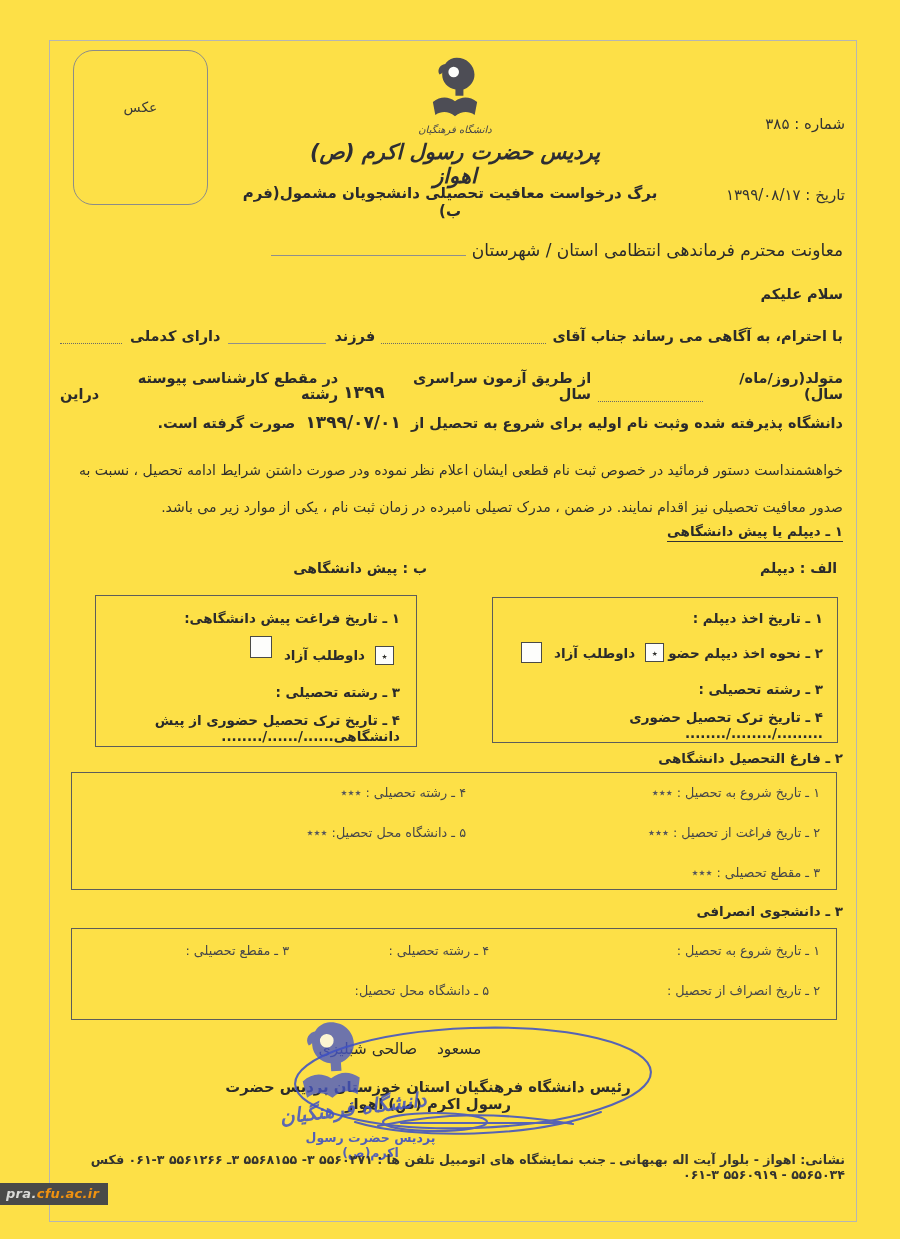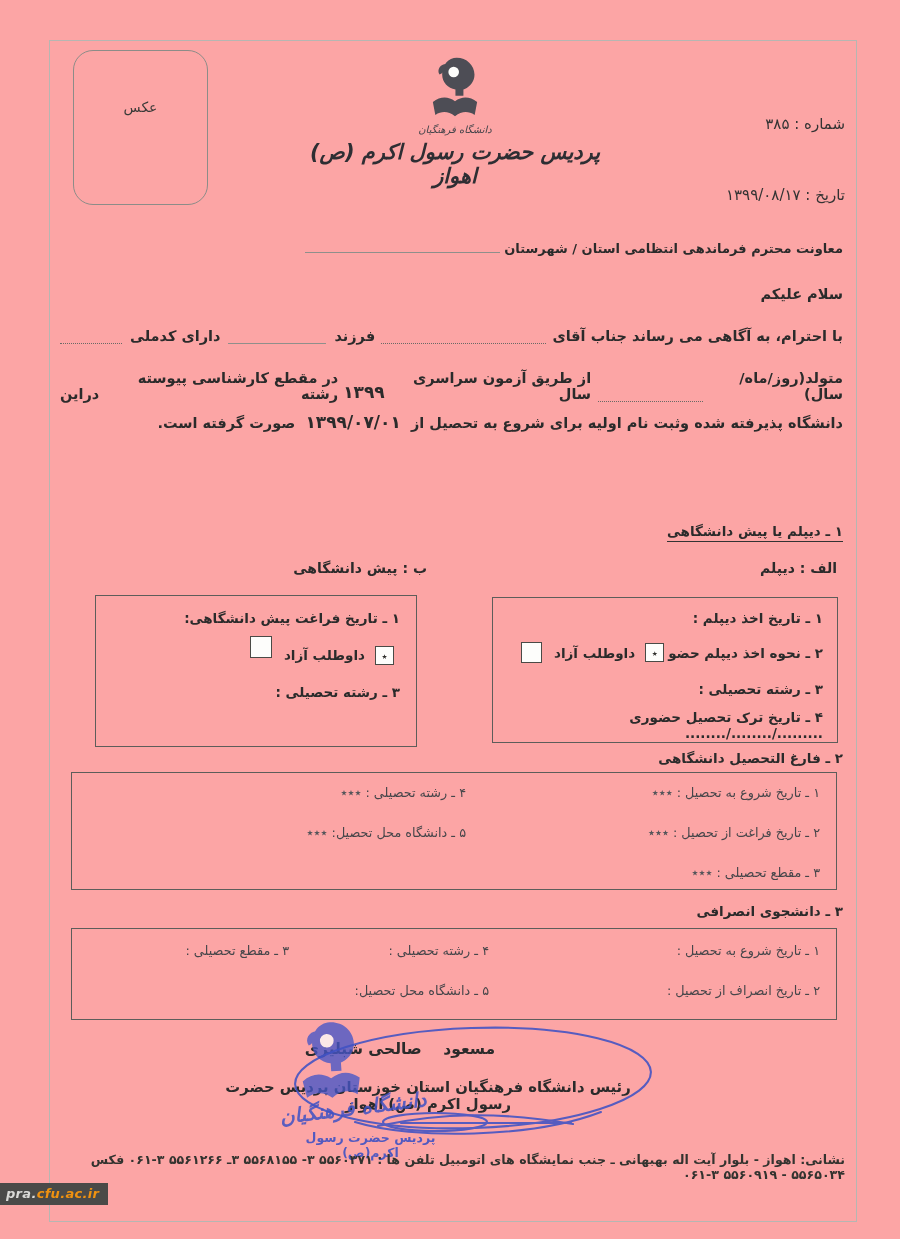--- a/index.html
+++ b/index.html
@@ -1,19 +1,19 @@
 <!DOCTYPE html>
 <html lang="fa"><head>
 <meta charset="utf-8">
 <style>
   * { box-sizing: border-box; }
   html,body { margin:0; padding:0; background:#ffffff; }
   #page {
     position:relative; width:900px; height:1239px;
-    background:#fca5a5; overflow:hidden;
+    background:#fde047; overflow:hidden;
     font-family:"DejaVu Sans", sans-serif; color:#2b2b2b;
   }
   .abs { position:absolute; }
   .rtl { direction:rtl; text-align:right; }
   .ctr { text-align:center; }
   .b   { font-weight:bold; }
   .frame { border:1px solid #b6b6b2; }
   .photo { border:1.5px solid #8c8c88; border-radius:20px; }
   .fieldbox { border:1.3px solid #5d5d5a; }
   .dots  { display:inline-block; border-bottom:1.3px dotted #6a6a66; height:13px; }
@@ -52,22 +52,23 @@
       <path d="M7 52c8.5-6.5 17-6.5 25-1 8-5.5 16.5-5.5 25 1l-2.8 14.5c-7.5-4.5-14.5-4.3-22.2 1.5-7.7-5.8-14.7-6-22.2-1.5z" fill="#4d4d55"></path>
     </svg>
     <div class="rtl ctr nastaliq" style="font-size:10px; color:#44444a; margin-top:2px;">دانشگاه فرهنگیان</div>
   </div>
 
   <div class="abs rtl" style="right:55px; top:115px; font-size:15px; color:#333;">شماره : ۳۸۵</div>
   <div class="abs rtl" style="right:55px; top:186px; font-size:15px; color:#333;">تاریخ : ۱۳۹۹/۰۸/۱۷</div>
 
   <div class="abs rtl ctr b nastaliq" style="left:290px; top:140px; width:330px; font-size:21px; color:#2e2e33;">پردیس حضرت رسول اکرم (ص) اهواز</div>
 
+  <div class="abs rtl ctr b" style="left:230px; top:184px; width:440px; font-size:15px; color:#2a2a2e;">برگ درخواست معافیت تحصیلی دانشجویان مشمول(فرم ب)</div>
 
-  <div class="abs rtl" style="right:57px; top:240px; font-size:13px; font-weight:700;">
+  <div class="abs rtl" style="right:57px; top:240px; font-size:17px; font-weight:400;">
     <span>معاونت محترم فرماندهی انتظامی استان / شهرستان</span>
     <span class="sline" style="width:195px;"></span>
   </div>
 
   <div class="abs rtl" style="right:57px; top:286px; font-size:14.5px; font-weight:600;">سلام علیکم</div>
 
   <div class="abs frow" style="right:57px; top:328px; width:783px; font-size:14.5px; font-weight:600;">
     <span>با احترام، به آگاهی می رساند جناب آقای</span>
     <span class="dots" style="flex:1; margin:0 6px;"></span>
     <span>فرزند</span>
@@ -85,20 +86,24 @@
     <span class="dots" style="flex:1; margin:0 6px;"></span>
     <span>دراین</span>
   </div>
 
   <div class="abs rtl b" style="right:57px; top:412px; width:783px; font-size:14.5px;">
     <span>دانشگاه پذیرفته شده وثبت نام اولیه برای شروع به تحصیل از</span>
     <span style="font-size:17px; margin:16px 5px;">۱۳۹۹/۰۷/۰۱</span>
     <span>صورت گرفته است.</span>
   </div>
 
+  <div class="abs rtl" style="right:57px; top:452px; width:783px; font-size:14px; line-height:37px; color:#30302e;">
+    <div>خواهشمنداست دستور فرمائید در خصوص ثبت نام قطعی ایشان اعلام نظر نموده ودر صورت داشتن شرایط ادامه تحصیل ، نسبت به</div>
+    <div>صدور معافیت تحصیلی نیز اقدام نمایند. در ضمن ، مدرک تصیلی نامبرده در زمان ثبت نام ، یکی از موارد زیر می باشد.</div>
+  </div>
 
   <div class="abs rtl b" style="right:57px; top:523px; font-size:13.5px;">
     <span style="border-bottom:1.4px solid #333; padding-bottom:2px;">۱ ـ دیپلم یا پیش دانشگاهی</span>
   </div>
 
   <div class="abs rtl b" style="right:63px; top:560px; font-size:14px;">الف : دیپلم</div>
   <div class="abs rtl b" style="right:473px; top:560px; font-size:14px;text-align:center;">ب : پیش دانشگاهی</div>
 
   <div class="abs fieldbox" style="left:492px; top:597px; width:346px; height:146px;">
     <div class="abs rtl b" style="right:14px; top:12px; font-size:13.5px;">۱ ـ تاریخ اخذ دیپلم :</div>
@@ -113,20 +118,21 @@
   </div>
 
   <div class="abs fieldbox" style="left:95px; top:595px; width:322px; height:152px;">
     <div class="abs rtl b" style="right:16px; top:14px; font-size:13.5px;">۱ ـ تاریخ فراغت پیش دانشگاهی:</div>
     <div class="abs frow" style="right:16px; top:48px; width:345px; font-size:13.5px; font-weight:bold; align-items:center;">
       <span class="chk" style="margin:0 6px 0 10px;">٭</span>
       <span>داوطلب آزاد</span>
       <span class="chk" style="margin-right:12px; width:22px; height:22px; position:relative; top:-8px;"></span>
     </div>
     <div class="abs rtl b" style="right:16px; top:88px; font-size:13.5px;">۳ ـ رشته تحصیلی :</div>
+    <div class="abs rtl b" style="right:16px; top:116px; font-size:13.5px;">۴ ـ تاریخ ترک تحصیل حضوری از پیش دانشگاهی....../....../........</div>
   </div>
 
   <div class="abs rtl b" style="right:57px; top:750px; font-size:13.5px;">۲ ـ فارغ التحصیل دانشگاهی</div>
 
   <div class="abs fieldbox" style="left:71px; top:772px; width:766px; height:118px;">
     <div class="abs rtl lbl" style="right:16px; top:12px;">
       <span>۱ ـ تاریخ شروع به تحصیل :</span>
       <span class="stars">٭٭٭</span>
     </div>
     <div class="abs rtl lbl" style="right:16px; top:52px;text-align:right;">
@@ -150,21 +156,21 @@
   <div class="abs rtl b" style="right:57px; top:903px; font-size:13.5px;">۳ ـ دانشجوی انصرافی</div>
 
   <div class="abs fieldbox" style="left:71px; top:928px; width:766px; height:92px;">
     <div class="abs rtl lbl" style="right:16px; top:14px;">۱ ـ تاریخ شروع به تحصیل :</div>
     <div class="abs rtl lbl" style="right:16px; top:54px;margin-left:16px;">۲ ـ تاریخ انصراف از تحصیل :</div>
     <div class="abs rtl lbl" style="right:347px; top:14px;">۴ ـ رشته تحصیلی :</div>
     <div class="abs rtl lbl" style="right:347px; top:54px;">۵ ـ دانشگاه محل تحصیل:</div>
     <div class="abs rtl lbl" style="right:547px; top:14px;">۳ ـ مقطع تحصیلی :</div>
   </div>
 
-  <div class="abs rtl ctr" style="left:290px; top:1040px; width:220px; font-size:15.5px; font-weight:700; white-space:pre;">مسعود    صالحی شبلیزی</div>
+  <div class="abs rtl ctr" style="left:290px; top:1040px; width:220px; font-size:15.5px; font-weight:400; white-space:pre;">مسعود    صالحی شبلیزی</div>
   <div class="abs rtl ctr b" style="left:210px; top:1078px; width:436px; font-size:14.8px;">رئیس دانشگاه  فرهنگیان استان خوزستان پردیس حضرت رسول اکرم (ص) اهواز</div>
 
   <div class="abs" style="left:293px; top:1020px; opacity:0.78; transform:rotate(-4deg);">
     <svg width="74" height="80" viewBox="0 0 64 70">
       <path d="M34 2c11 0 20 8.5 20 19 0 7.5-4.5 13.5-11 16.3l-1.5.6V45h-9v-7.2c-8.5-1.2-15-8.2-15-16.8C17.5 10 24.5 2 34 2z" fill="#4656c8"></path>
       <circle cx="30.5" cy="18" r="6" fill="#fcfcfa"></circle>
       <path d="M14.5 21c-3.5-5.5 1-12 7.5-12-1 5.5-2.5 10-7.5 12z" fill="#4656c8"></path>
       <path d="M7 52c8.5-6.5 17-6.5 25-1 8-5.5 16.5-5.5 25 1l-2.8 14.5c-7.5-4.5-14.5-4.3-22.2 1.5-7.7-5.8-14.7-6-22.2-1.5z" fill="#4656c8"></path>
     </svg>
   </div>

